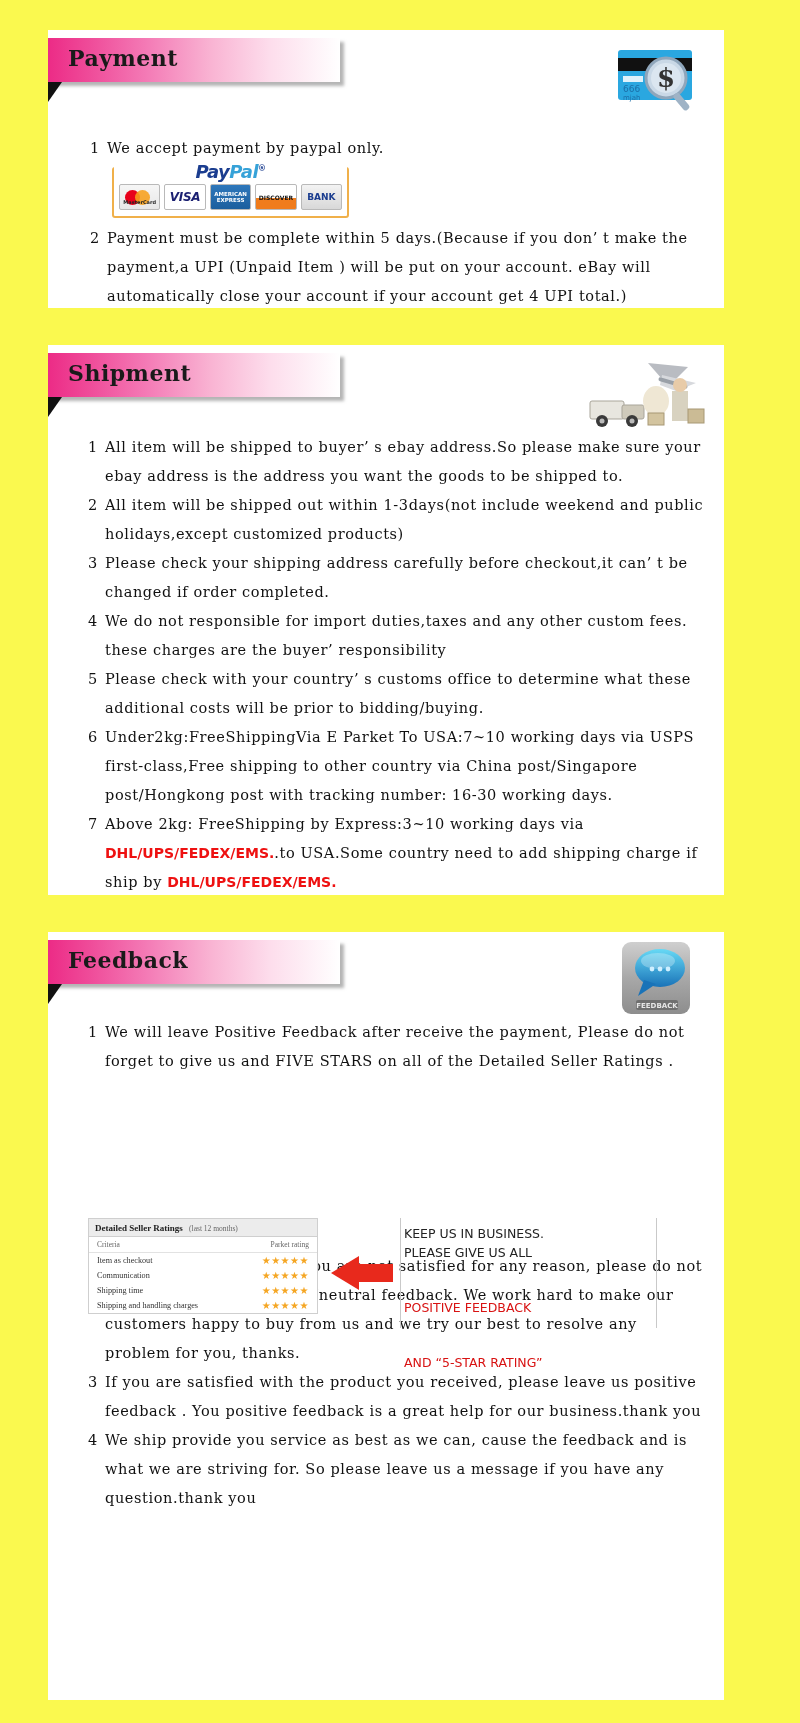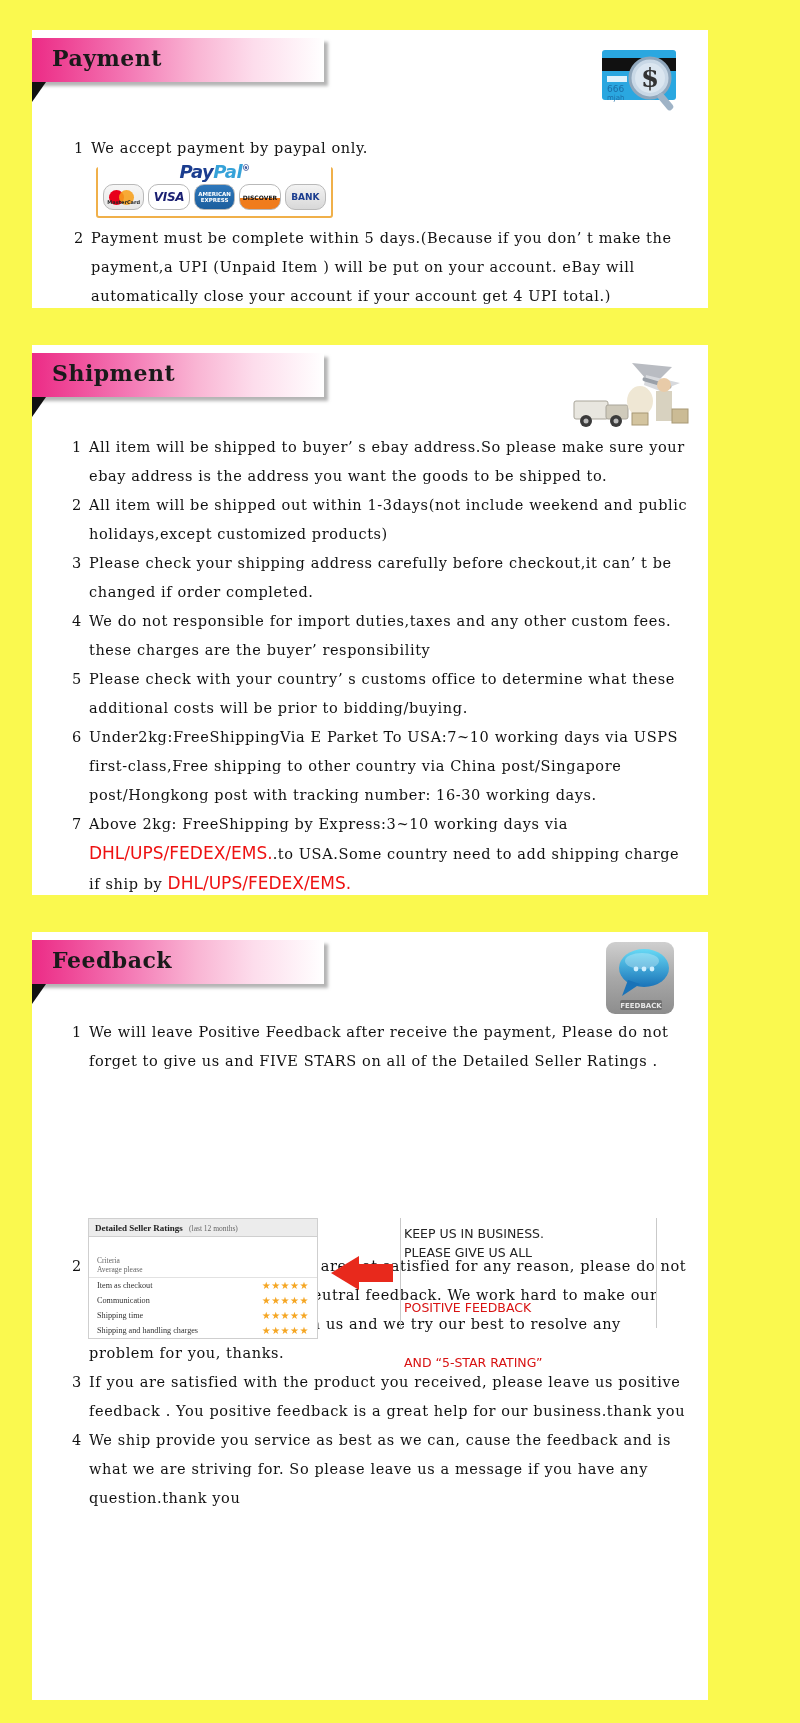--- a/index.html
+++ b/index.html
@@ -17,21 +17,21 @@
     position: relative;
     width: 800px;
     height: 1723px;
     background: #FAF94F;
     box-sizing: border-box;
   }
 
   
   .panel {
     position: absolute;
-    left: 32px;
+    left: 48px;
     width: 676px;
     background: #ffffff;
     box-sizing: border-box;
   }
   #panel-payment  { top: 30px;  height: 278px; }
   #panel-shipment { top: 345px; height: 550px; }
   #panel-feedback { top: 932px; height: 768px; }
 
   
   .ribbon-wrap {
@@ -91,21 +91,21 @@
     letter-spacing: 0.6px;
     margin-bottom: 0px;
   }
   .item .num {
     flex: 0 0 17px;
     text-align: left;
   }
   .item .txt {
     flex: 1 1 auto;
   }
-  .red { color: #ee1111; font-family: "DejaVu Sans", sans-serif; font-weight: 400; font-size: 17px; letter-spacing: 0; }
+  .red { color: #ee1111; font-family: "DejaVu Sans", sans-serif; font-weight: 700; font-size: 14px; letter-spacing: 0; }
 
   
   #payment-list { top: 104px; left: 42px; right: 20px; }
   .paypal-box {
     margin: 4px 0 6px 22px;
     width: 237px;
     border: 2px solid #f0b04a;
     border-radius: 3px;
     background: #ffffff;
     padding: 0;
@@ -136,21 +136,21 @@
   .cards {
     display: flex;
     gap: 4px;
     padding: 4px 5px 6px 5px;
     justify-content: center;
   }
   .card {
     width: 42px;
     height: 26px;
     border: 1px solid #b9b9b9;
-    border-radius: 10px;
+    border-radius: 2px;
     background: #fff;
     font-family: "DejaVu Sans", sans-serif;
     font-size: 7px;
     font-weight: 700;
     display: flex;
     align-items: center;
     justify-content: center;
     overflow: hidden;
     position: relative;
     box-sizing: border-box;
@@ -206,25 +206,24 @@
   }
   .dsr-head .months {
     font-weight: 400;
     font-size: 7.5px;
     color: #666;
     margin-left: 4px;
   }
   .dsr-sub {
     display: flex;
     justify-content: space-between;
-    padding: 19px 8px 3px 8px;
+    padding: 3px 8px 3px 8px;
     font-size: 7.5px;
     color: #666;
     border-bottom: 1px solid #e2e2e2;
-    flex-direction: column;
   }
   .dsr-line {
     display: flex;
     justify-content: space-between;
     align-items: center;
     padding: 2px 8px 2px 8px;
     font-size: 8.2px;
     color: #333;
   }
   .stars { color: #f5a623; font-size: 10px; letter-spacing: 0.5px; white-space: nowrap; }
@@ -461,21 +460,21 @@
 
   <div class="dsr-row">
 
     <div class="dsr-table">
       <div class="dsr-head">
         <span>Detailed Seller Ratings</span>
         <span class="months">(last 12 months)</span>
       </div>
       <div class="dsr-sub">
         <span>Criteria</span>
-        <span>Average please</span>
+        <span>Parket rating</span>
       </div>
       <div class="dsr-line">
         <span>Item as checkout</span>
         <span class="stars">★★★★★</span>
       </div>
       <div class="dsr-line">
         <span>Communication</span>
         <span class="stars">★★★★★</span>
       </div>
       <div class="dsr-line">

